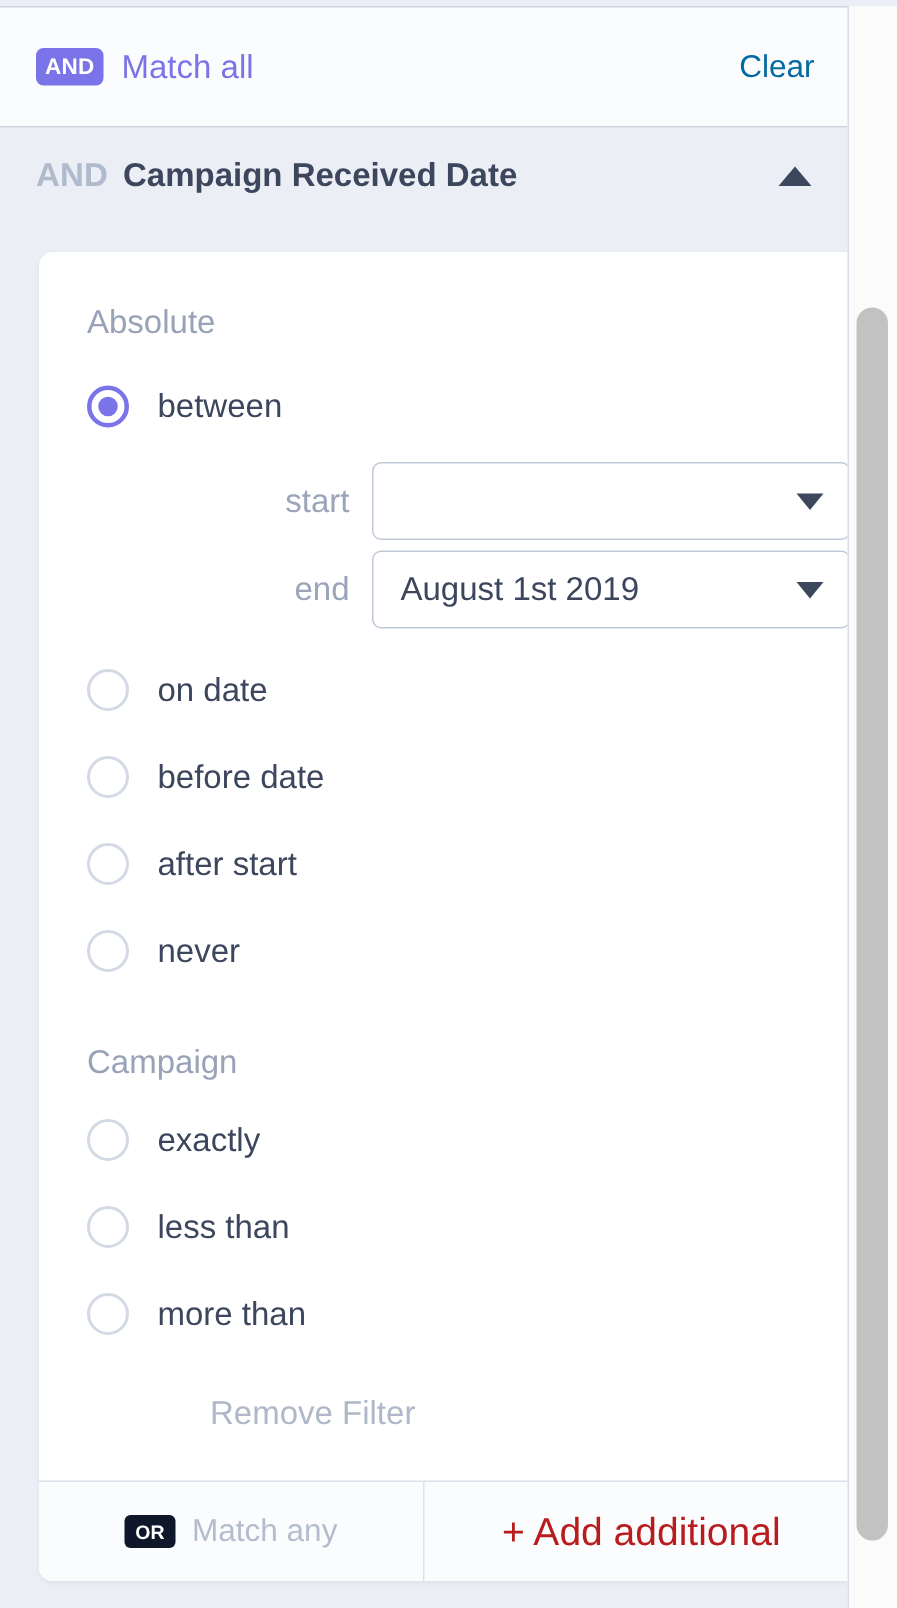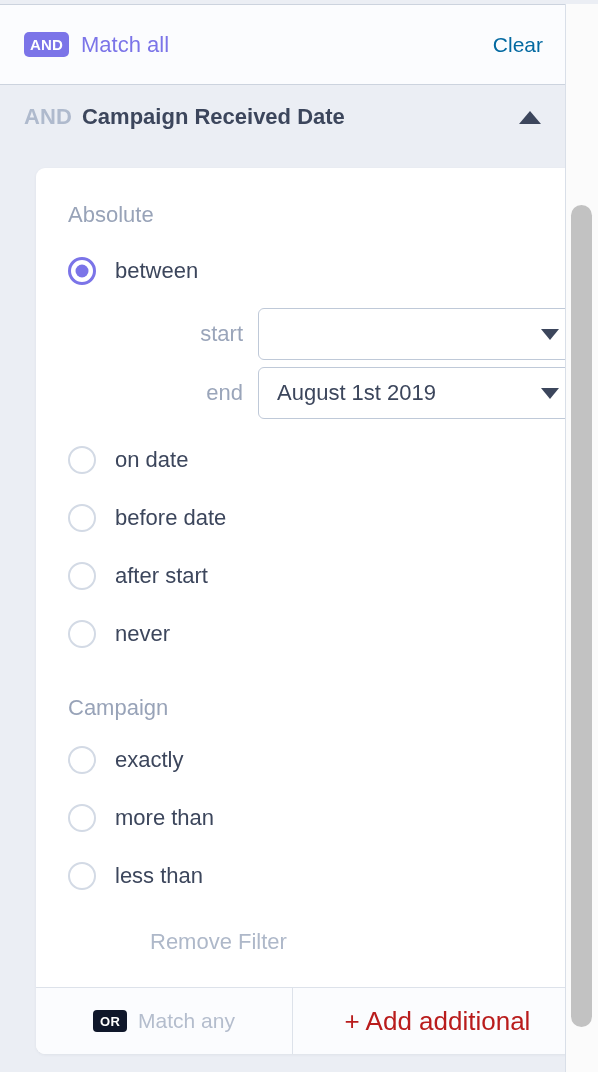--- a/index.html
+++ b/index.html
@@ -96,21 +96,20 @@
   
   .card {
     position: absolute;
     left: 26px;
     top: 168px;
     width: 546px;
     background: #ffffff;
     border-radius: 9px;
     box-shadow: 0 1px 3px rgba(60,70,92,0.07);
     overflow: hidden;
-    margin-left: 10px;
   }
   .card-body {
     padding: 34px 0 0 0;
   }
 
   .section-label {
     font-size: 22px;
     color: #98a3b8;
     padding-left: 32px;
     margin-bottom: 14px;
@@ -299,25 +298,25 @@
     </div>
 
     <div class="section-label relative">Campaign</div>
 
     <div class="radio-row">
       <span class="radio"></span>
       <span class="radio-label">exactly</span>
     </div>
     <div class="radio-row">
       <span class="radio"></span>
+      <span class="radio-label">less than</span>
+    </div>
+    <div class="radio-row">
+      <span class="radio"></span>
       <span class="radio-label">more than</span>
-    </div>
-    <div class="radio-row">
-      <span class="radio"></span>
-      <span class="radio-label">less than</span>
     </div>
 
     <div class="remove-filter">Remove Filter</div>
   </div>
 
   <div class="card-footer">
     <div class="footer-cell footer-match-any">
       <span class="badge badge-or">OR</span>
       <span class="footer-match-any-text">Match any</span>
     </div>

